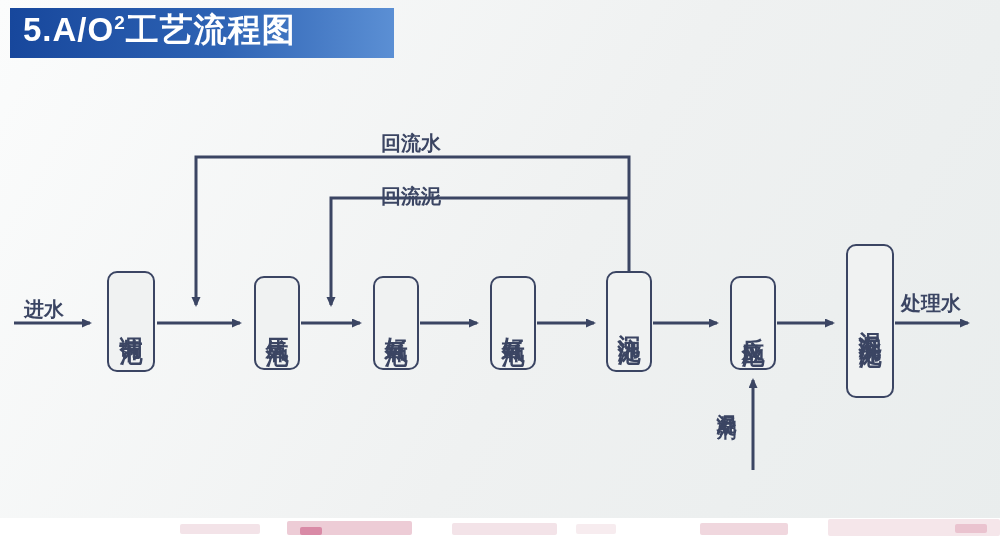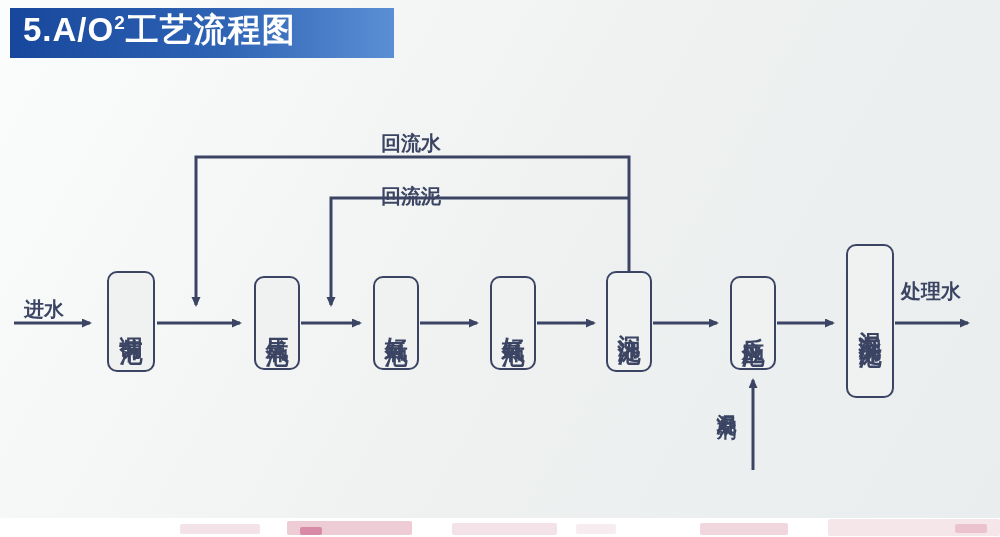--- a/index.html
+++ b/index.html
@@ -124,21 +124,21 @@
 
   <div class="node" style="left:107px; top:271px; width:48px; height:101px;">调节池</div>
   <div class="node" style="left:254px; top:276px; width:46px; height:94px;">厌氧池</div>
   <div class="node" style="left:373px; top:276px; width:46px; height:94px;">好氧池</div>
   <div class="node" style="left:490px; top:276px; width:46px; height:94px;">好氧池</div>
   <div class="node" style="left:606px; top:271px; width:46px; height:101px;">沉淀池</div>
   <div class="node" style="left:730px; top:276px; width:46px; height:94px;">反应池</div>
   <div class="node" style="left:846px; top:244px; width:48px; height:154px;">混凝沉淀池</div>
 
   <div class="flow-label" style="left:24px; top:296px;">进水</div>
-  <div class="flow-label" style="left:901px; top:278px;">处理水</div>
+  <div class="flow-label" style="left:901px; top:290px;">处理水</div>
   <div class="flow-label" style="left:381px; top:130px;">回流水</div>
   <div class="flow-label" style="left:381px; top:171px;margin-top:12px;">回流泥</div>
   <div class="flow-label vertical" style="left:714px; top:398px;">混凝剂</div>
 
   <div class="bottom-strip">
     <div class="artifact a1"></div>
     <div class="artifact a2"></div>
     <div class="artifact a2b"></div>
     <div class="artifact a3"></div>
     <div class="artifact a4"></div>

